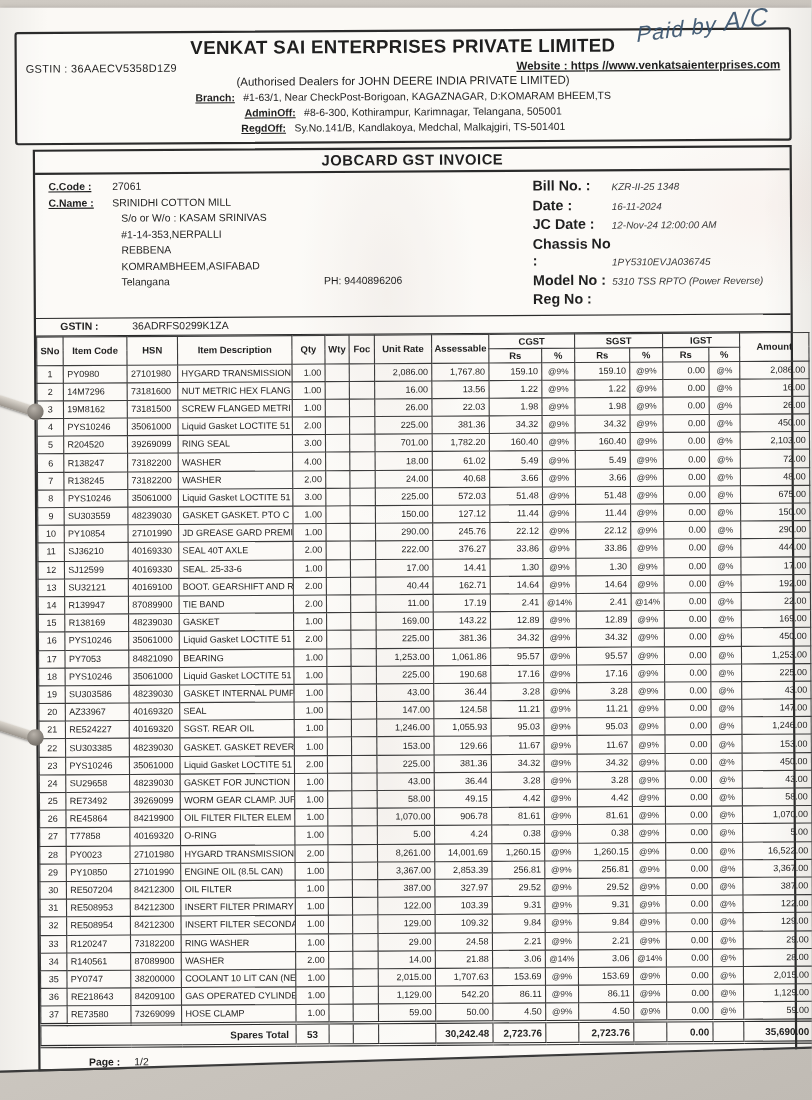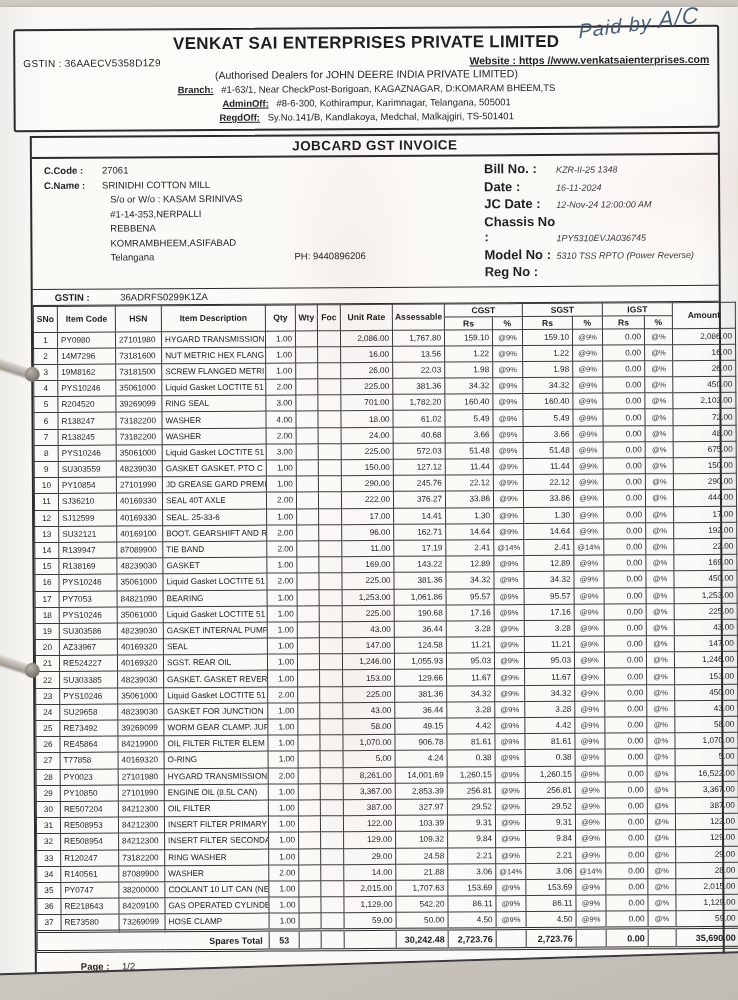--- a/index.html
+++ b/index.html
@@ -42,21 +42,21 @@
   .website{font-size:10.5px;text-decoration:underline;font-weight:bold;}
   .dealers{text-align:center;font-size:10.5px;margin-top:1px;}
   .addr-line{text-align:center;font-size:9.5px;margin-top:3px;}
   .addr-line b{text-decoration:underline;margin-right:5px;margin-top:24px;}
   
   .main{border:2px solid #2b2b2b;margin-left:16px;margin-top:4px;background:rgba(255,255,255,.25);}
   .inv-band{border-bottom:2px solid #2b2b2b;text-align:center;font-size:13.5px;font-weight:bold;
     padding:2px 0;letter-spacing:.4px;}
   .cust-wrap{display:flex;border-bottom:1px solid #2b2b2b;min-height:108px;}
   .cust-left{flex:1;padding:5px 6px 4px 12px;font-size:9.5px;line-height:14.5px;}
-  .cust-left .lbl{display:inline-block;width:58px;font-weight:bold;}
+  .cust-left .lbl{display:inline-block;width:58px;font-weight:bold;text-decoration:underline;}
   .cust-indent{padding-left:66px;position:relative;}
   .ph{position:absolute;left:250px;top:0;}
   .bill-right{width:230px;padding:5px 4px 4px 8px;font-size:9px;line-height:15.5px;}
   .bill-row .blbl{display:inline-block;width:72px;font-weight:bold;font-size:13px;}
   .bill-row .bval{color:#3a3a3a;font-style:italic;}
   .gstin2{border-bottom:1px solid #2b2b2b;font-size:9.5px;padding:2px 0 2px 22px;}
   .gstin2 b{margin-right:28px;}
   
   table{border-collapse:collapse;width:100%;table-layout:fixed;font-size:8.2px;}
   th,td{border:1px solid #3c3c3c;padding:0 3px;overflow:hidden;white-space:nowrap;}
@@ -411,21 +411,21 @@
               <td class="num">17.00</td>
             </tr>
             <tr>
               <td class="ctr">13</td>
               <td>SU32121</td>
               <td>40169100</td>
               <td>BOOT. GEARSHIFT AND R</td>
               <td class="num">2.00</td>
               <td></td>
               <td></td>
-              <td class="num">96.00</td>
+              <td class="num">40.44</td>
               <td class="num">162.71</td>
               <td class="num">14.64</td>
               <td class="ctr pct">@9%</td>
               <td class="num">14.64</td>
               <td class="ctr pct">@9%</td>
               <td class="num">0.00</td>
               <td class="ctr pct">@%</td>
               <td class="num">192.00</td>
             </tr>
             <tr>

